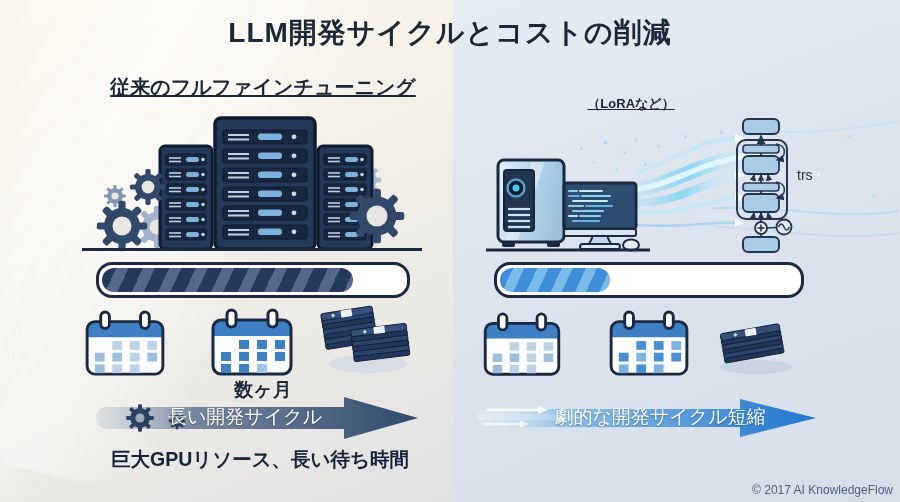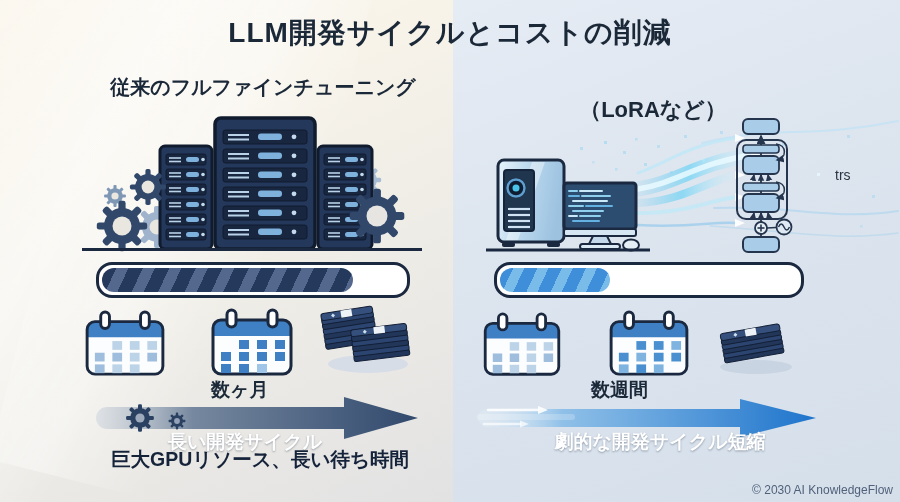--- a/index.html
+++ b/index.html
@@ -24,38 +24,37 @@
   }
   .ray2{
     left:60px;top:-120px;width:260px;height:620px;
     background:linear-gradient(105deg,rgba(255,255,255,0) 15%,rgba(255,255,255,0.4) 50%,rgba(255,255,255,0) 75%);
     transform:rotate(14deg);
   }
   .title{
     left:0;top:14px;width:900px;text-align:center;
     font-size:28px;font-weight:bold;color:#1b2838;letter-spacing:1px;
   }
-  .col-header{font-size:20px;font-weight:bold;text-align:center;color:#1b2838;}
+  .col-header{font-size:20px;font-weight:bold;text-align:center;color:#1b2838;text-decoration:underline;}
   .hdr-left{left:63px;top:74px;width:400px;}
   .hdr-right{left:448px;top:71px;width:380px;}
-  .hdr-right-sub{left:463px;top:95px;width:380px;font-size:22px;}
+  .hdr-right-sub{left:441px;top:95px;width:380px;font-size:13px;}
   .pbar{
     height:24px;border:3px solid #1b2940;border-radius:16px;
     background:#ffffff;padding:3px;box-sizing:content-box;
   }
   .pbar-left{left:96px;top:262px;width:302px;}
   .pbar-right{left:494px;top:262px;width:298px;}
   .pfill{height:100%;border-radius:12px;}
   .pfill-left{background:repeating-linear-gradient(115deg,#24395c 0 13px,#53688c 13px 24px);}
   .pfill-right{background:repeating-linear-gradient(115deg,#3e8ed9 0 12px,#79bce9 12px 22px);}
-  .icon-label{font-size:19px;font-weight:bold;text-align:left;color:#1b2838;height:24px;}
+  .icon-label{font-size:19px;font-weight:bold;text-align:center;color:#1b2838;height:24px;}
   .arrow-text{
-    color:#ffffff;font-weight:bold;font-size:19px;text-align:center;
+    color:#ffffff;font-weight:normal;font-size:19px;text-align:center;
     text-shadow:0 1px 2px rgba(10,25,50,0.35);
-    margin-top:25px;
   }
   .footer-text{
     font-size:19.5px;font-weight:bold;text-align:center;color:#15233a;
   }
   .trs-label{font-size:14px;color:#2a3442;}
   .copyright{
     left:745px;top:483px;width:148px;text-align:right;
     font-size:12px;color:#51617a;
   }
 </style>
@@ -352,21 +351,21 @@
       <line x1="46" y1="112" x2="45" y2="107" marker-end="url(#tah)"></line>
     </g>
     <circle cx="38" cy="122" r="6" fill="#e8eef5" stroke="#24354d" stroke-width="1.8"></circle>
     <line x1="34.5" y1="122" x2="41.5" y2="122" stroke="#24354d" stroke-width="1.6"></line>
     <line x1="38" y1="118.5" x2="38" y2="125.5" stroke="#24354d" stroke-width="1.6"></line>
     <line x1="44" y1="122" x2="53" y2="121.5" stroke="#24354d" stroke-width="1.6"></line>
     <circle cx="61" cy="121" r="7.5" fill="#dfe9f3" stroke="#24354d" stroke-width="1.8"></circle>
     <path d="M55.5,121 q2.75,-6 5.5,0 q2.75,6 5.5,0" fill="none" stroke="#24354d" stroke-width="1.5"></path>
     <rect x="20" y="131" width="36" height="15" rx="5" fill="#a9cce9" stroke="#24354d" stroke-width="2"></rect>
   </svg>
-  <div class="abs trs-label" style="left:835px;top:167px">trs</div>
+  <div class="abs trs-label" style="left:797px;top:167px">trs</div>
 
   <div class="abs pbar pbar-left">
     <div class="pfill pfill-left" style="width: 83%;"></div>
   </div>
   <div class="abs pbar pbar-right">
     <div class="pfill pfill-right" style="width: 37%;"></div>
   </div>
 
   <svg class="abs" style="left:84px;top:310px" width="82" height="68" viewBox="0 0 84 70">
     <rect x="3" y="12" width="78" height="54" rx="8" fill="#fbfdfe"></rect>
@@ -476,21 +475,20 @@
       <rect x="0" y="24" width="60" height="5.5" rx="2" fill="#22365a"></rect>
       <rect x="0" y="19.5" width="60" height="5.5" rx="2" fill="#2b4570"></rect>
       <rect x="0" y="15" width="60" height="5.5" rx="2" fill="#22365a"></rect>
       <rect x="0" y="10.5" width="60" height="5.5" rx="2" fill="#2b4570"></rect>
       <rect x="0" y="6" width="60" height="5.5" rx="2" fill="#22365a"></rect>
       <rect x="0" y="0" width="60" height="7" rx="2.5" fill="#35507c"></rect>
       <rect x="25" y="0" width="11" height="7" fill="#eef3f8" stroke="none"></rect>
       <polygon points="13,3.5 15,1.5 17,3.5 15,5.5" fill="#cfe0f0" stroke="none"></polygon>
     </g>
   </svg>
-  <div class="abs icon-label" style="left:591px;top:377px;width:104px">数週間</div>
 
   <svg class="abs" style="left:82px;top:394px" width="340" height="48" viewBox="0 0 340 48">
     <defs>
       <linearGradient id="lg1" x1="0" y1="0" x2="1" y2="0">
         <stop offset="0%" stop-color="#c6cfda" stop-opacity="0.45"></stop>
         <stop offset="30%" stop-color="#76889f"></stop>
         <stop offset="100%" stop-color="#31496d"></stop>
       </linearGradient>
     </defs>
     <path d="M25,13 H262 V3 L336,24 L262,45 V35 H25 A11,11 0 0 1 25,13 Z" fill="url(#lg1)"></path>
@@ -517,15 +515,15 @@
       <line x1="16" y1="16" x2="66" y2="16" stroke="#ffffff" stroke-width="2.5" stroke-linecap="round" opacity="0.9"></line>
       <polygon points="66,12 76,16 66,20" fill="#ffffff" opacity="0.9"></polygon>
       <line x1="12" y1="30" x2="48" y2="30" stroke="#ffffff" stroke-width="2.5" stroke-linecap="round" opacity="0.7"></line>
       <polygon points="48,26.5 57,30 48,33.5" fill="#ffffff" opacity="0.7"></polygon>
     </g>
   </svg>
   <div class="abs arrow-text" style="left:545px;top:404px;width:230px">劇的な開発サイクル短縮</div>
 
   <div class="abs footer-text" style="left:60px;top:446px;width:400px">巨大GPUリソース、長い待ち時間</div>
 
-  <div class="abs copyright">© 2030 AI KnowledgeFlow</div>
+  <div class="abs copyright">© 2017 AI KnowledgeFlow</div>
 
 </div>
 
 </body></html>

